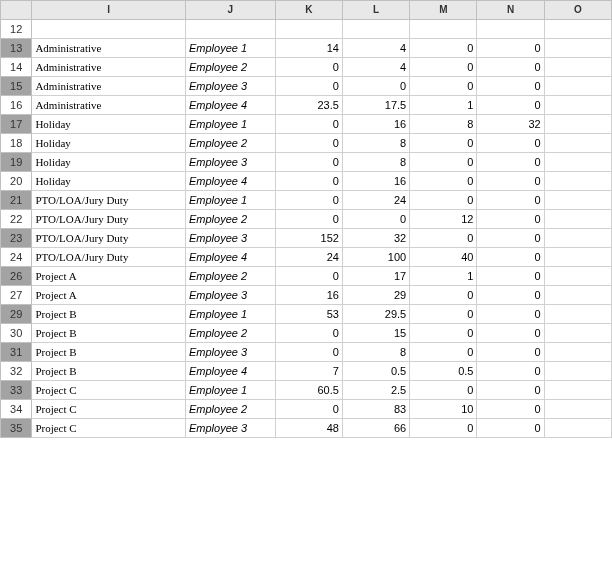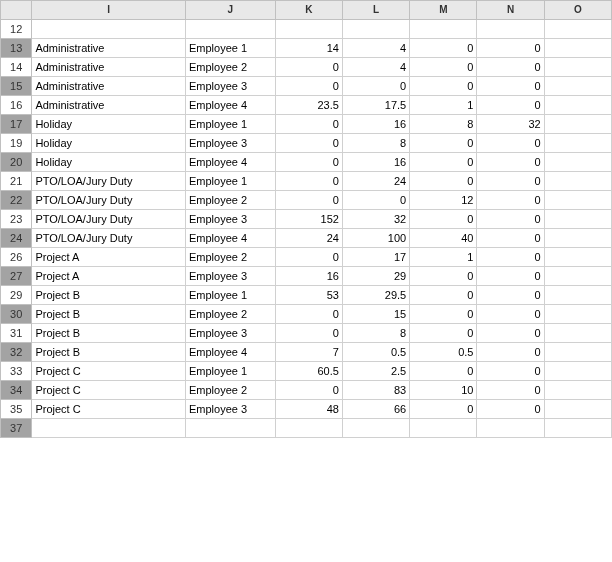--- a/index.html
+++ b/index.html
@@ -52,24 +52,26 @@
       color: #fff;
       font-weight: bold;
       text-align: center;
       vertical-align: middle;
     }
 
     
     .cat-cell {
       background: #fff;
       color: #000;
+      font-family: Liberation Serif, serif;
     }
     .emp-cell {
       background: #fff;
       color: #000;
+      font-style: italic;
     }
     .num-cell {
       background: #fff;
       color: #000;
       text-align: right;
     }
 
     
     tr:nth-child(even) td { background: #fff; }
 
@@ -173,20 +175,30 @@
           <td class="row-num">17</td>
           <td class="cat-cell">Holiday</td>
           <td class="emp-cell">Employee 1</td>
           <td class="num-cell">0</td>
           <td class="num-cell">16</td>
           <td class="num-cell">8</td>
           <td class="num-cell">32</td>
           <td class="num-cell"></td>
         </tr>
         <tr>
+          <td class="row-num">18</td>
+          <td class="cat-cell">Holiday</td>
+          <td class="emp-cell">Employee 2</td>
+          <td class="num-cell">0</td>
+          <td class="num-cell">8</td>
+          <td class="num-cell">0</td>
+          <td class="num-cell">0</td>
+          <td class="num-cell"></td>
+        </tr>
+        <tr>
           <td class="row-num">19</td>
           <td class="cat-cell">Holiday</td>
           <td class="emp-cell">Employee 3</td>
           <td class="num-cell">0</td>
           <td class="num-cell">8</td>
           <td class="num-cell">0</td>
           <td class="num-cell">0</td>
           <td class="num-cell"></td>
         </tr>
         <tr>
@@ -322,25 +334,15 @@
         <tr>
           <td class="row-num">35</td>
           <td class="cat-cell">Project C</td>
           <td class="emp-cell">Employee 3</td>
           <td class="num-cell">48</td>
           <td class="num-cell">66</td>
           <td class="num-cell">0</td>
           <td class="num-cell">0</td>
           <td class="num-cell"></td>
         </tr>
-        <tr class="empty-row">
-          <td class="row-num">37</td>
-          <td class="cat-cell"></td>
-          <td class="emp-cell"></td>
-          <td class="num-cell"></td>
-          <td class="num-cell"></td>
-          <td class="num-cell"></td>
-          <td class="num-cell"></td>
-          <td class="num-cell"></td>
-        </tr>
       </tbody>
   </table>
 </div>
 
 </body></html>

